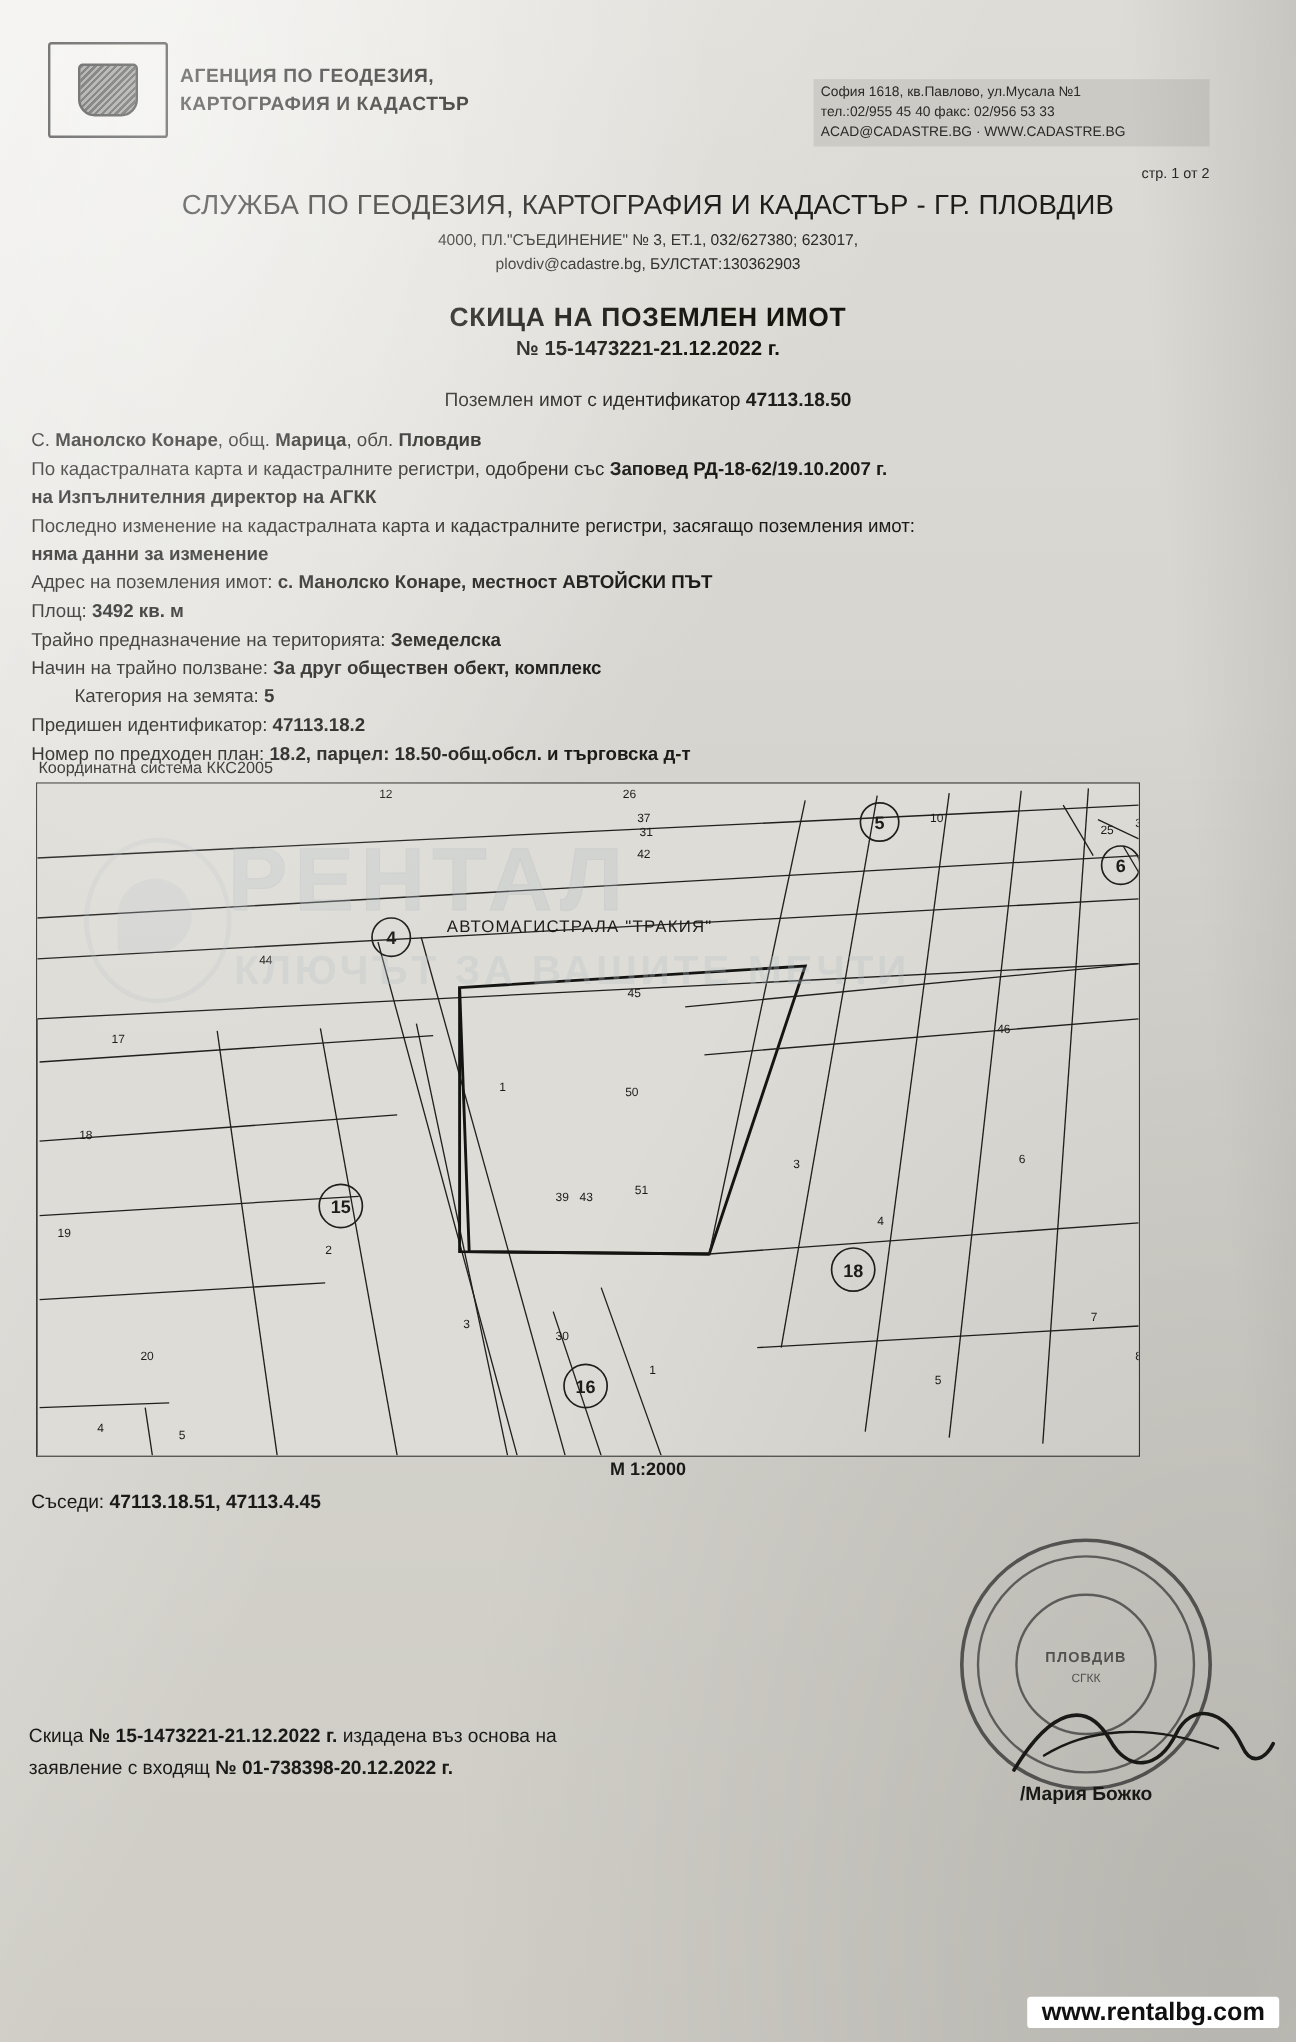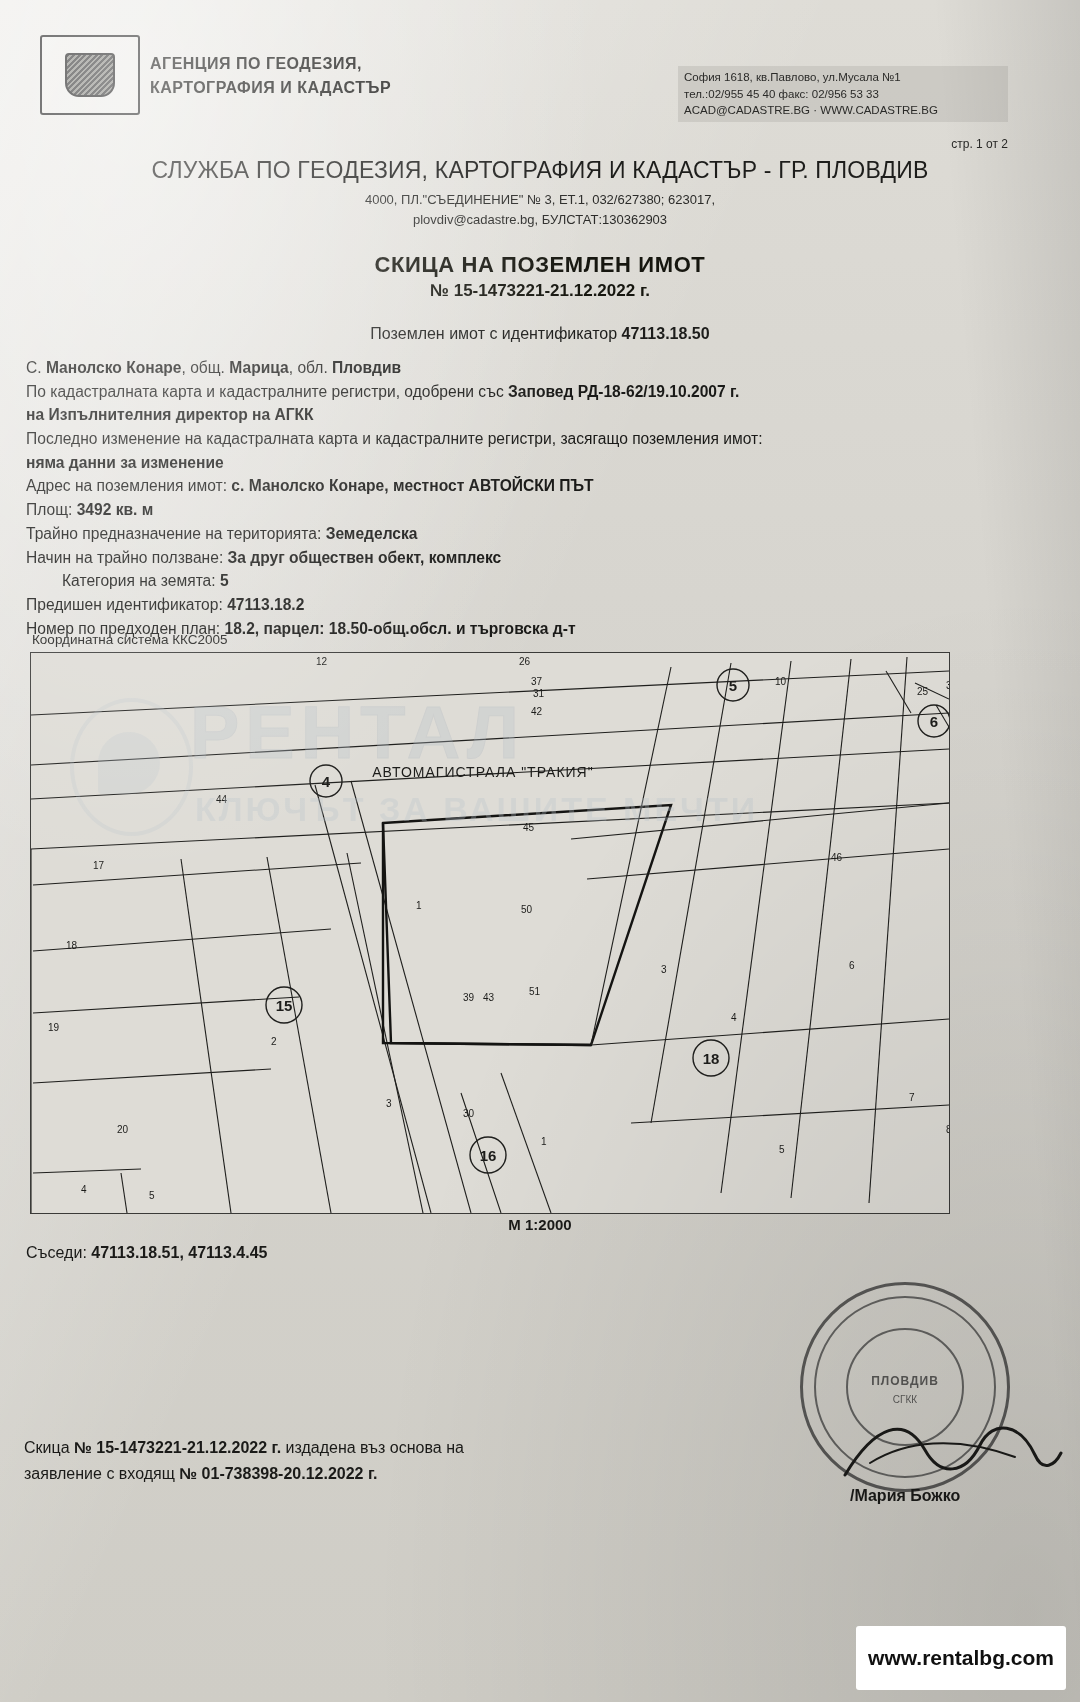--- a/index.html
+++ b/index.html
@@ -317,21 +317,21 @@
   .footer b { font-weight: bold; }
 
   .site-badge {
     position: absolute;
     right: 14px;
     bottom: 12px;
     background: #ffffff;
     color: #101010;
     font-size: 21px;
     font-weight: bold;
-    padding: 20px 12px;
+    padding: 1px 12px;
     border-radius: 3px;
     z-index: 8;
   }
 
   .map-label { font-family: "Liberation Sans", sans-serif; fill:#1c1c1a; }
 </style>
 </head>
 <body>
 
 <div class="page">

